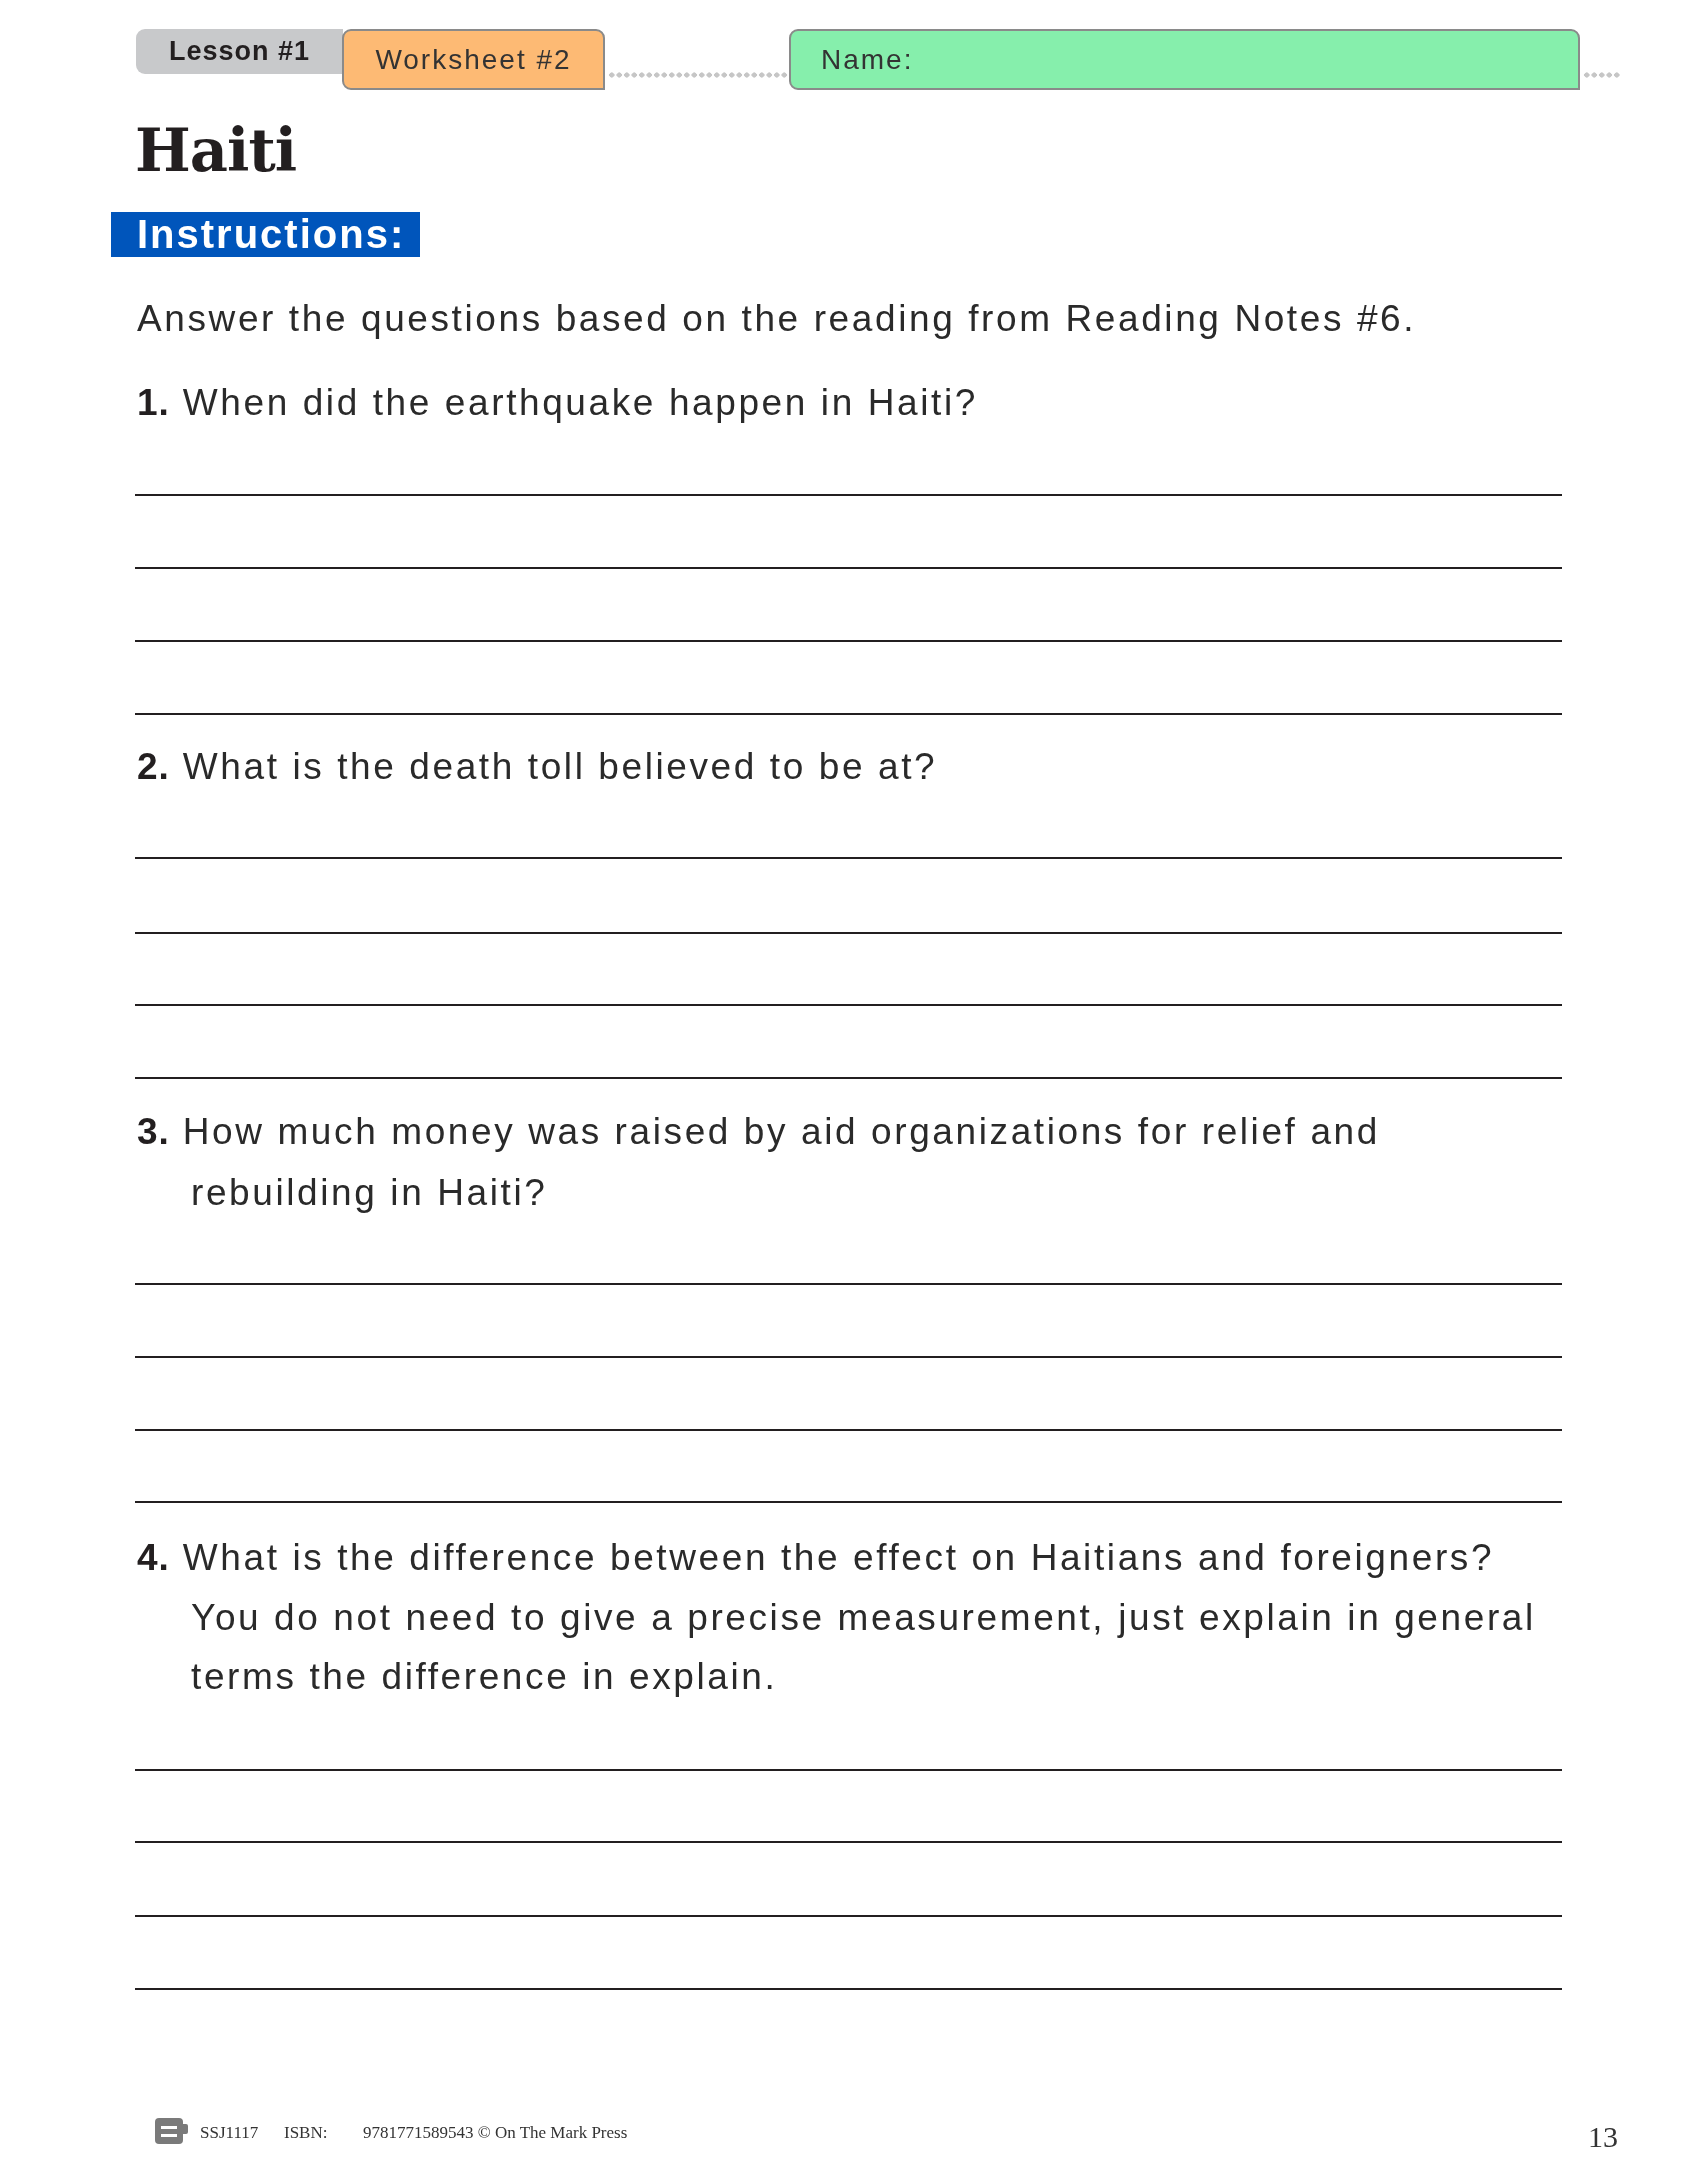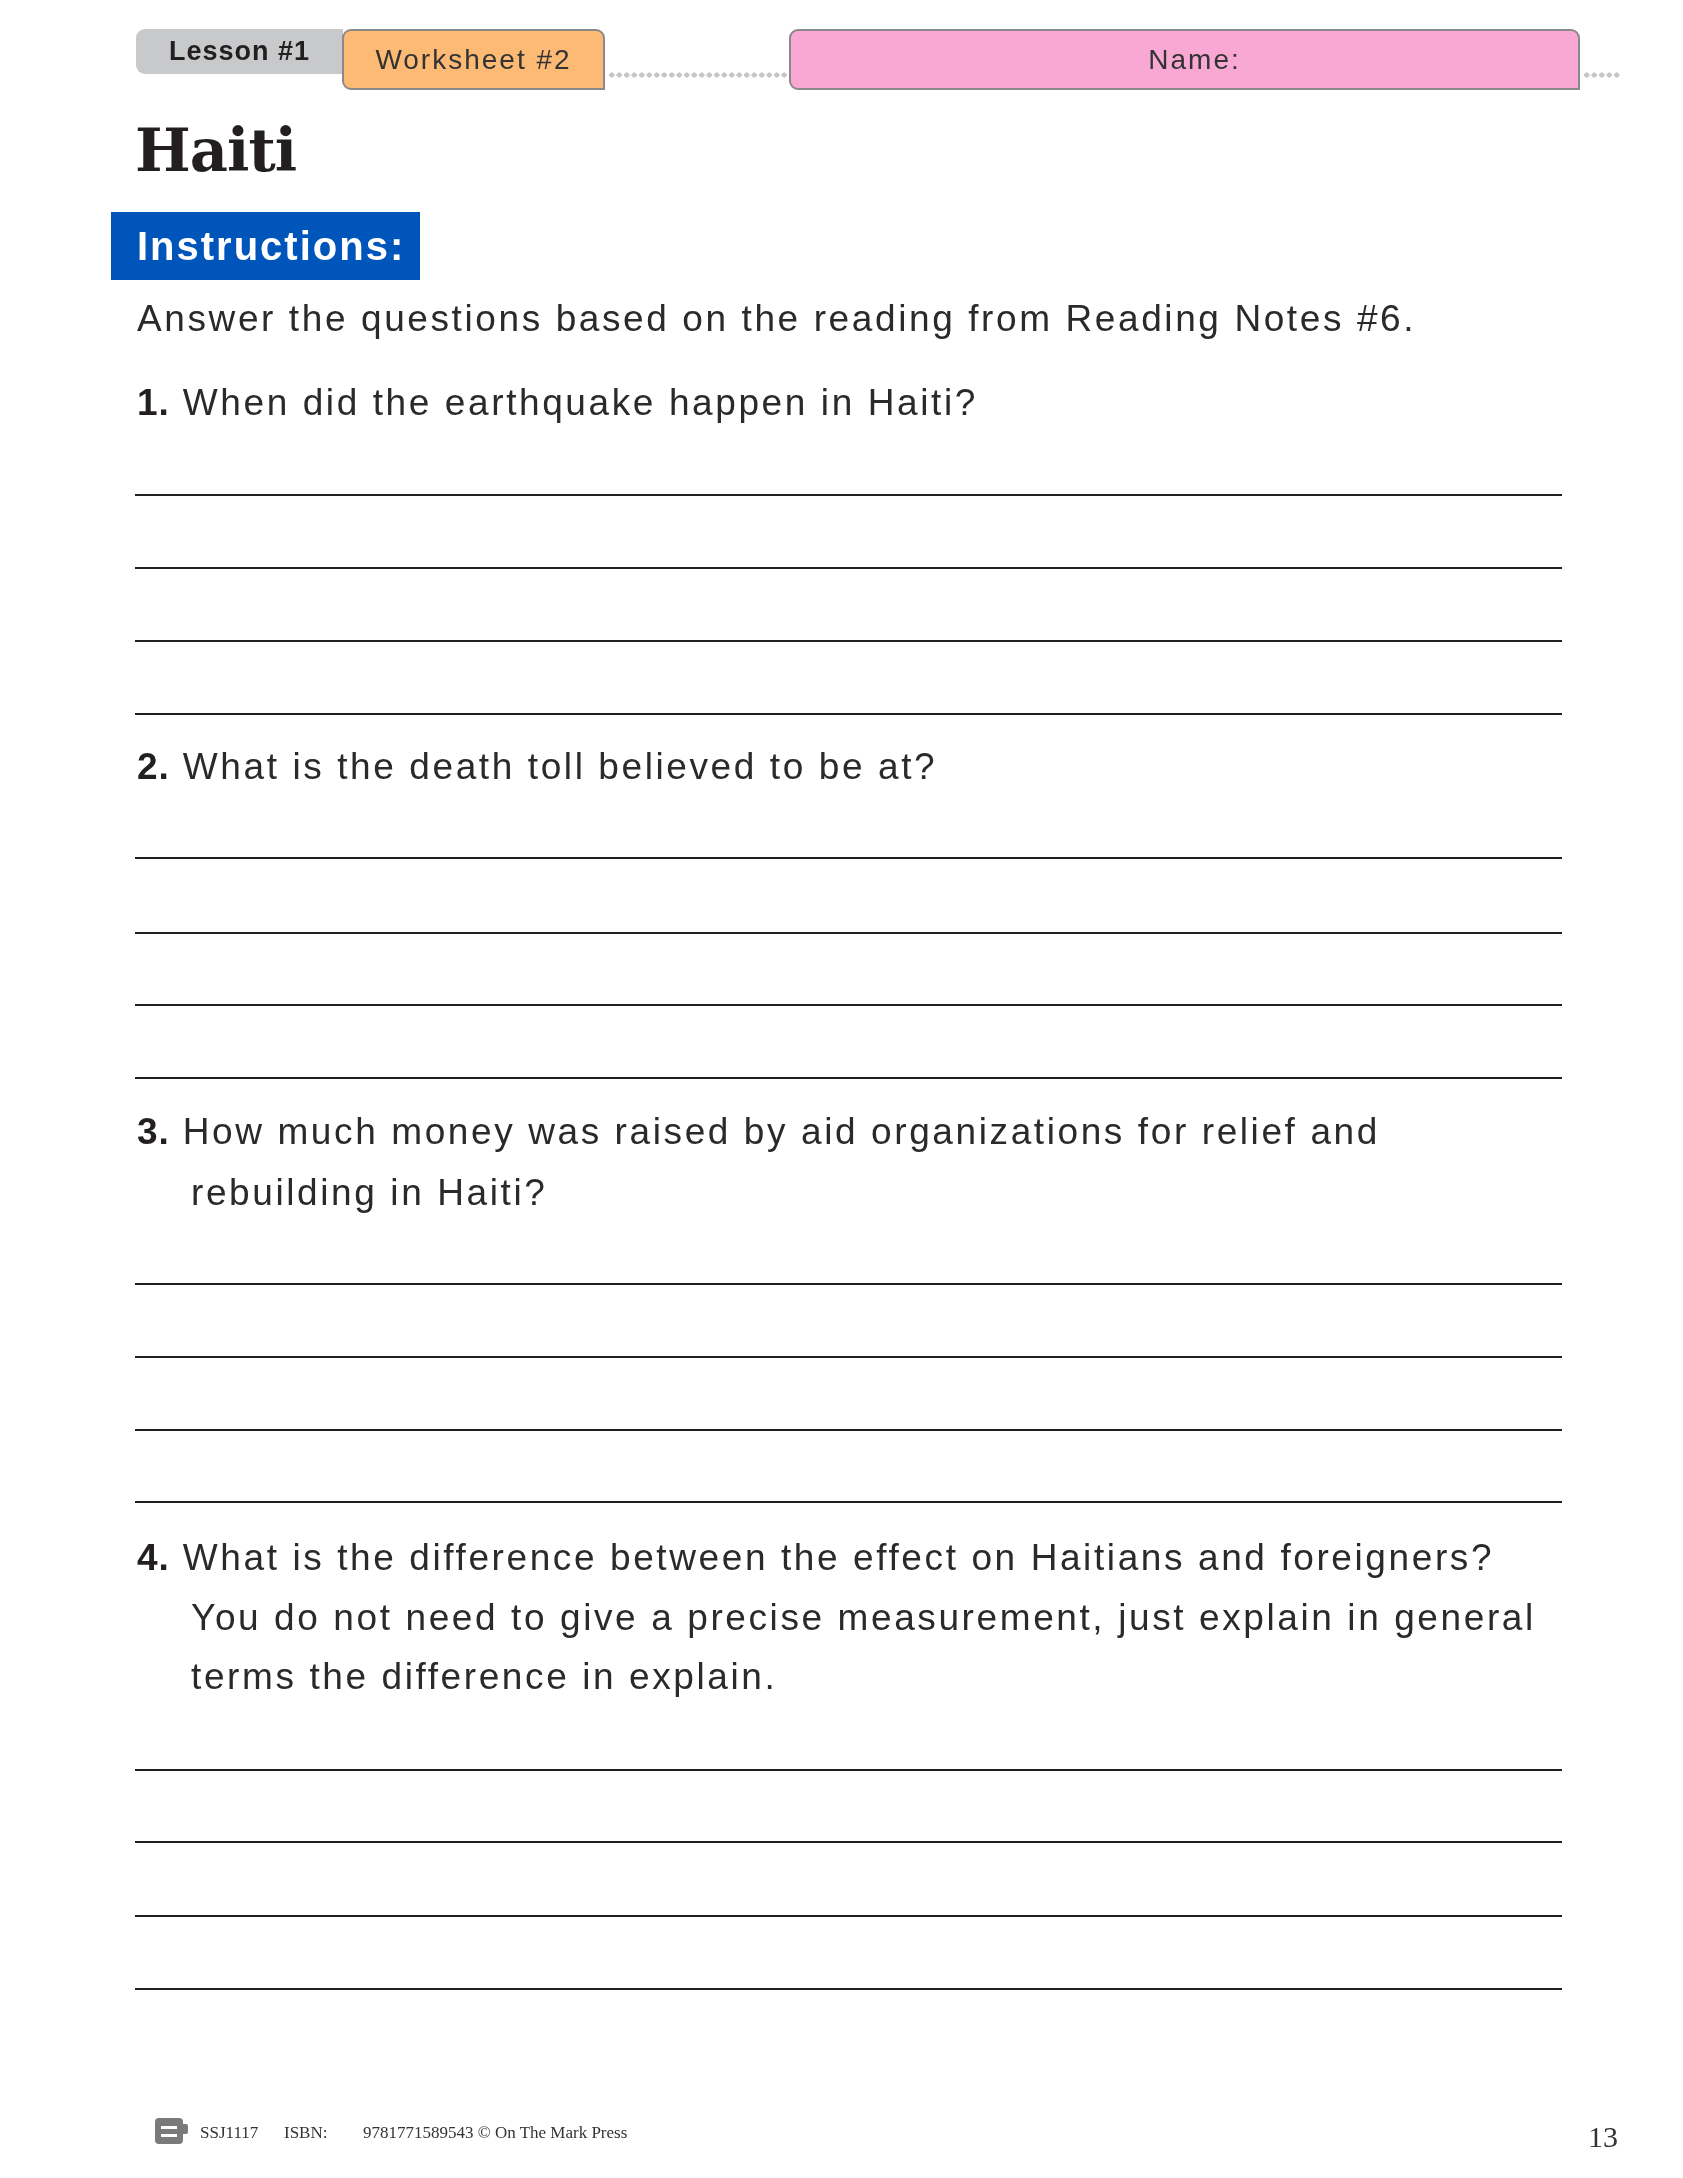--- a/index.html
+++ b/index.html
@@ -19,41 +19,41 @@
     left: 342px; top: 29px; width: 263px; height: 61px;
     border: 2px solid #8a8a8a; border-radius: 9px 9px 0 9px;
     box-sizing: border-box; background: #fdba74;
     font-family: "Liberation Sans", sans-serif; font-weight: normal;
     font-size: 28px; color: #333; letter-spacing: 2px;
     display: flex; align-items: center; justify-content: center;
   }
   .name-box {
     left: 789px; top: 29px; width: 791px; height: 61px;
     border: 2px solid #8a8a8a; border-radius: 9px 9px 0 9px;
-    box-sizing: border-box; background: #f9a8d4;
+    box-sizing: border-box; background: #86efac;
     font-family: "Liberation Sans", sans-serif;
     font-size: 28px; color: #333; letter-spacing: 2px;
-    display: flex; align-items: center; padding-left: 30px; justify-content: center;
+    display: flex; align-items: center; padding-left: 30px;
   }
   .dots {
     height: 6px;
     background-image: radial-gradient(circle, #c6c6c6 2.4px, transparent 2.8px);
     background-size: 7.5px 6px;
     background-repeat: repeat-x;
   }
 
   
   .title {
     left: 135px; top: 111px;
     font-family: "DejaVu Serif", serif; font-weight: bold;
     font-size: 59px; color: #231f20; line-height: 79px;
     letter-spacing: -1px;
   }
   .instructions-box {
-    left: 111px; top: 212px; width: 309px; height: 68px;
+    left: 111px; top: 212px; width: 309px; height: 45px;
     background: #0055bb;
     font-family: "Liberation Sans", sans-serif; font-weight: bold;
     font-size: 40px; color: #ffffff; letter-spacing: 2px;
     display: flex; align-items: center; padding-left: 26px; box-sizing: border-box;
   }
   .body-text {
     font-family: "Liberation Sans", sans-serif;
     font-size: 37px; color: #2a2a2a; letter-spacing: 2.6px;
     white-space: nowrap; line-height: 40px;
   }

